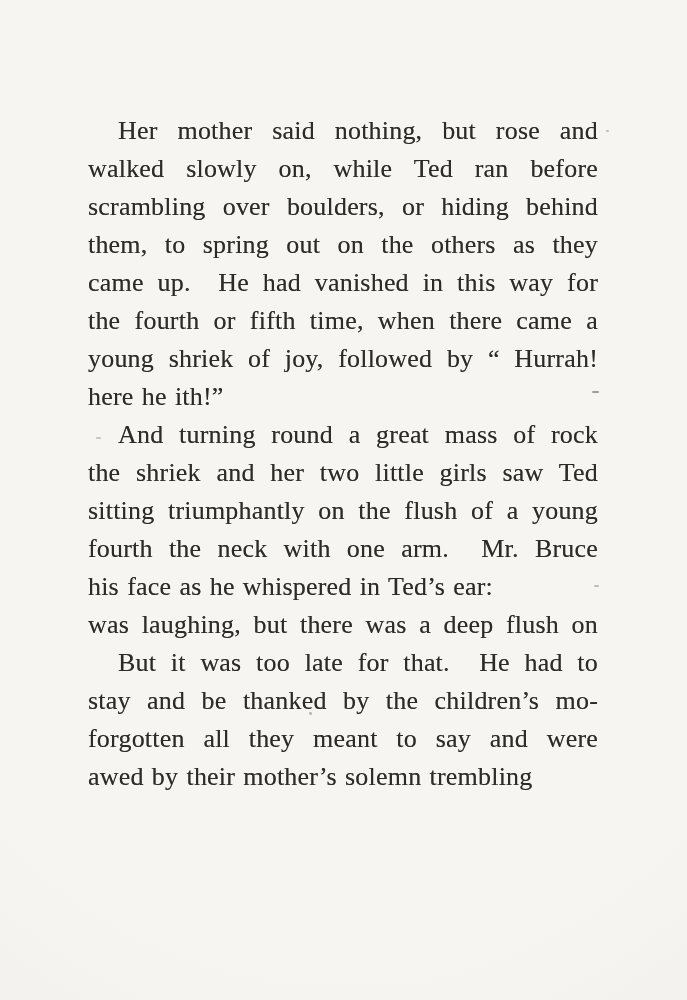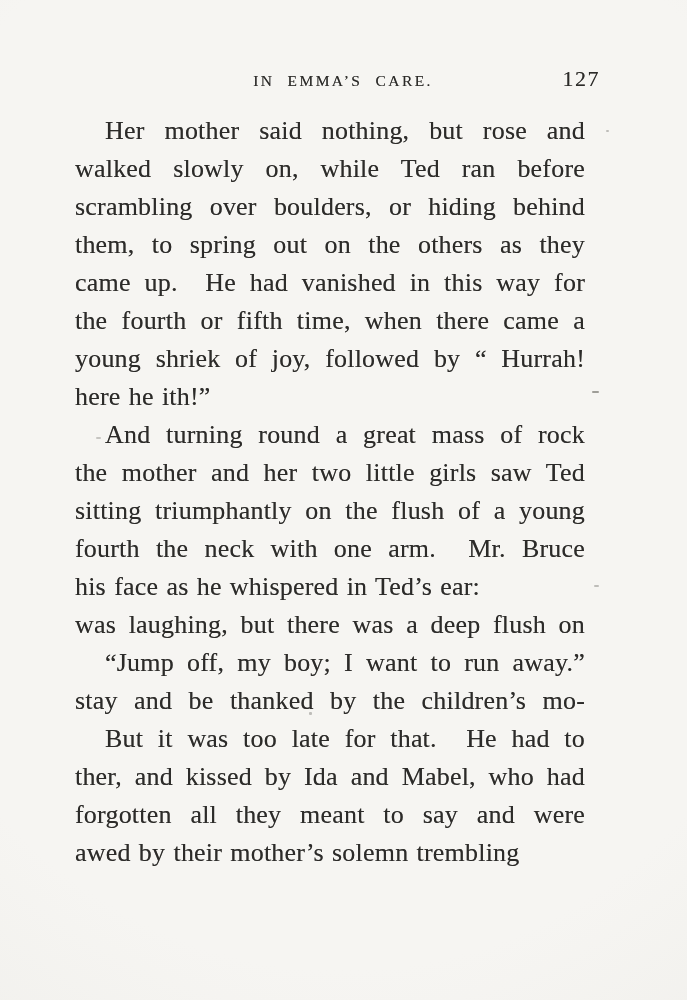--- a/index.html
+++ b/index.html
@@ -34,21 +34,21 @@
   .page-number {
     position: absolute;
     right: -2px;
     top: -2px;
     font-size: 22px;
     letter-spacing: 1.5px;
     text-shadow: 0 0 0.5px rgba(44,43,41,0.55);
   }
   .text-block {
     position: absolute;
-    left: 75px;
+    left: 88px;
     top: 112px;
     width: 510px;
   }
   .line {
     line-height: 38px;
     font-size: 26px;
     text-align: justify;
     text-align-last: justify;
     white-space: pre-wrap;
     word-spacing: 1.5px;
@@ -66,44 +66,38 @@
   .speck.s2 { left: 606px; top: 130px; width: 3px; height: 2px; opacity: .35; }
   .speck.s3 { left: 309px; top: 712px; width: 3px; height: 3px; opacity: .35; }
   .speck.s4 { left: 594px; top: 585px; width: 5px; height: 2px; opacity: .35; }
   .speck.s5 { left: 96px; top: 437px; width: 5px; height: 2px; opacity: .3; }
 </style>
 </head>
 <body>
 
 <div class="page">
 
-  <div class="header">
-    <span class="running-title">IN EMMA’S CARE.</span>
-    <span class="page-number">127</span>
-  </div>
 
   <div class="text-block" id="text-block">
       <div class="line indent">Her mother said nothing, but rose and</div>
       <div class="line">walked slowly on, while Ted ran before</div>
       <div class="line">scrambling over boulders, or hiding behind</div>
       <div class="line">them, to spring out on the others as they</div>
       <div class="line">came up.  He had vanished in this way for</div>
       <div class="line">the fourth or fifth time, when there came a</div>
       <div class="line">young shriek of joy, followed by “ Hurrah!</div>
       <div class="line last">here he ith!”</div>
       <div class="line indent">And turning round a great mass of rock</div>
-      <div class="line">the mother and her two little girls saw Ted</div>
+      <div class="line">the shriek and her two little girls saw Ted</div>
       <div class="line">sitting triumphantly on the flush of a young</div>
       <div class="line">fourth the neck with one arm.  Mr. Bruce</div>
       <div class="line last">his face as he whispered in Ted’s ear:</div>
       <div class="line">was laughing, but there was a deep flush on</div>
-      <div class="line indent">“Jump off, my boy; I want to run away.”</div>
+      <div class="line indent">But it was too late for that.  He had to</div>
       <div class="line">stay and be thanked by the children’s mo-</div>
-      <div class="line indent">But it was too late for that.  He had to</div>
-      <div class="line">ther, and kissed by Ida and Mabel, who had</div>
       <div class="line">forgotten all they meant to say and were</div>
       <div class="line last">awed by their mother’s solemn trembling</div>
     </div>
 
   <div class="speck s1"></div>
   <div class="speck s2"></div>
   <div class="speck s3"></div>
   <div class="speck s4"></div>
   <div class="speck s5"></div>
 

